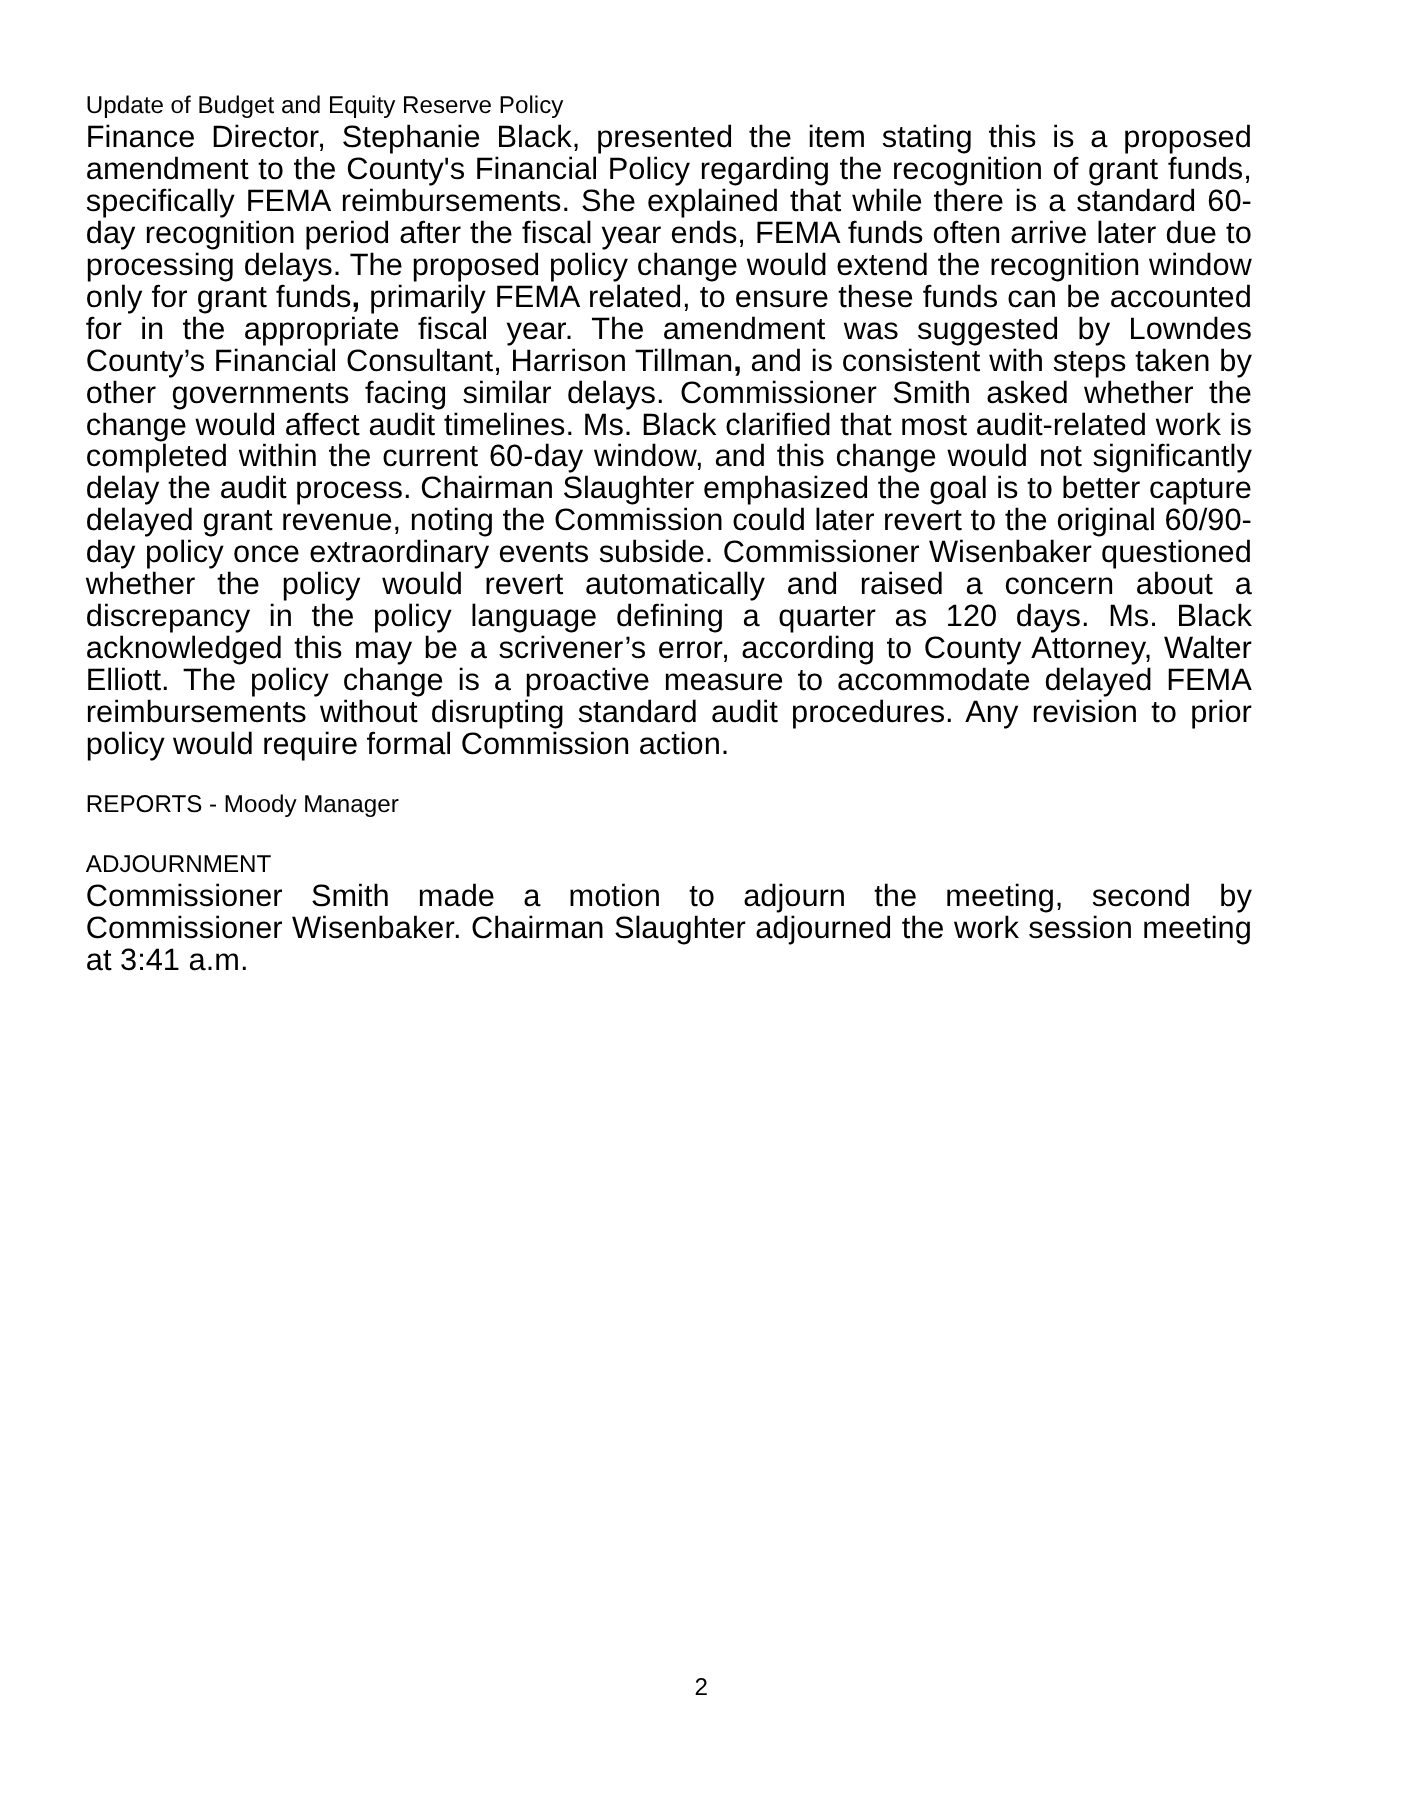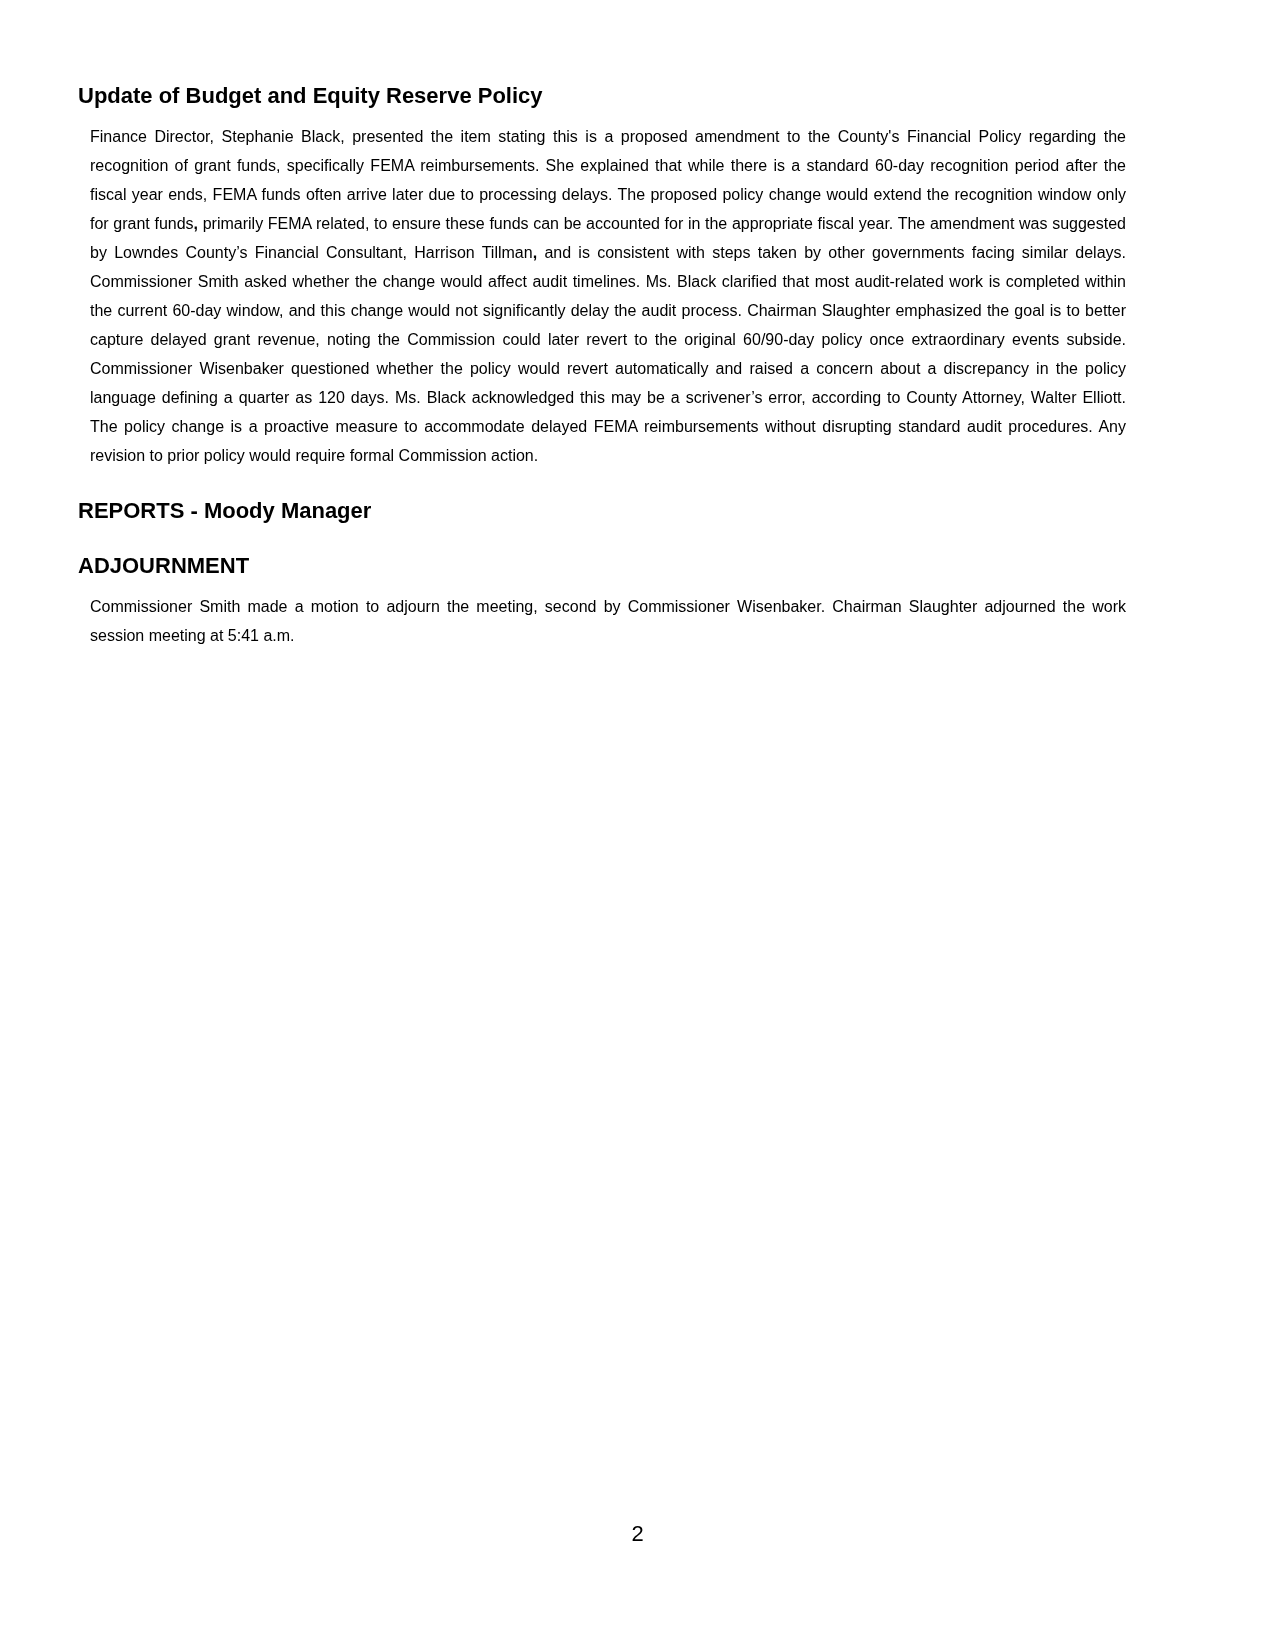--- a/index.html
+++ b/index.html
@@ -17,28 +17,28 @@
     position: absolute;
     left: 78px;
     top: 81px;
     width: 1060px;
   }
   .section { margin: 0; }
   .section + .section { margin-top: 26px; }
   .heading {
     font-size: 22px;
     line-height: 29px;
-    font-weight: bold;
+    font-weight: normal;
     margin: 0;
     text-align: left;
   }
   .para {
-    font-size: 16px;
+    font-size: 28px;
     line-height: 29px;
-    margin: 12px;
+    margin: 0;
     text-align: justify;
     text-justify: inter-word;
   }
   .para span.bold { font-weight: bold; }
   .page-number {
     position: absolute;
     top: 1519px;
     left: 0;
     width: 100%;
     text-align: center;
@@ -55,17 +55,17 @@
     <h2 class="heading">Update of Budget and Equity Reserve Policy</h2>
     <p class="para"><span>Finance Director, Stephanie Black, presented the item stating this is a proposed amendment to the County's Financial Policy regarding the recognition of grant funds, specifically FEMA reimbursements. She explained that while there is a standard 60-day recognition period after the fiscal year ends, FEMA funds often arrive later due to processing delays. The proposed policy change would extend the recognition window only for grant funds</span><span class="bold">,</span><span> primarily FEMA related, to ensure these funds can be accounted for in the appropriate fiscal year. The amendment was suggested by Lowndes County’s Financial Consultant, Harrison Tillman</span><span class="bold">,</span><span> and is consistent with steps taken by other governments facing similar delays. Commissioner Smith asked whether the change would affect audit timelines. Ms. Black clarified that most audit-related work is completed within the current 60-day window, and this change would not significantly delay the audit process. Chairman Slaughter emphasized the goal is to better capture delayed grant revenue, noting the Commission could later revert to the original 60/90-day policy once extraordinary events subside. Commissioner Wisenbaker questioned whether the policy would revert automatically and raised a concern about a discrepancy in the policy language defining a quarter as 120 days. Ms. Black acknowledged this may be a scrivener’s error, according to County Attorney, Walter Elliott. The policy change is a proactive measure to accommodate delayed FEMA reimbursements without disrupting standard audit procedures. Any revision to prior policy would require formal Commission action.</span></p>
   </div>
 
   <div class="section">
     <h2 class="heading">REPORTS - Moody Manager</h2>
   </div>
 
   <div class="section">
     <h2 class="heading">ADJOURNMENT</h2>
-    <p class="para"><span>Commissioner Smith made a motion to adjourn the meeting, second by Commissioner Wisenbaker. Chairman Slaughter adjourned the work session meeting at 5:41 a.m.</span></p>
+    <p class="para"><span>Commissioner Smith made a motion to adjourn the meeting, second by Commissioner Wisenbaker. Chairman Slaughter adjourned the work session meeting at 3:41 a.m.</span></p>
   </div>
 </div>
   <div class="page-number">2</div>
 </div>
 
 </body></html>

